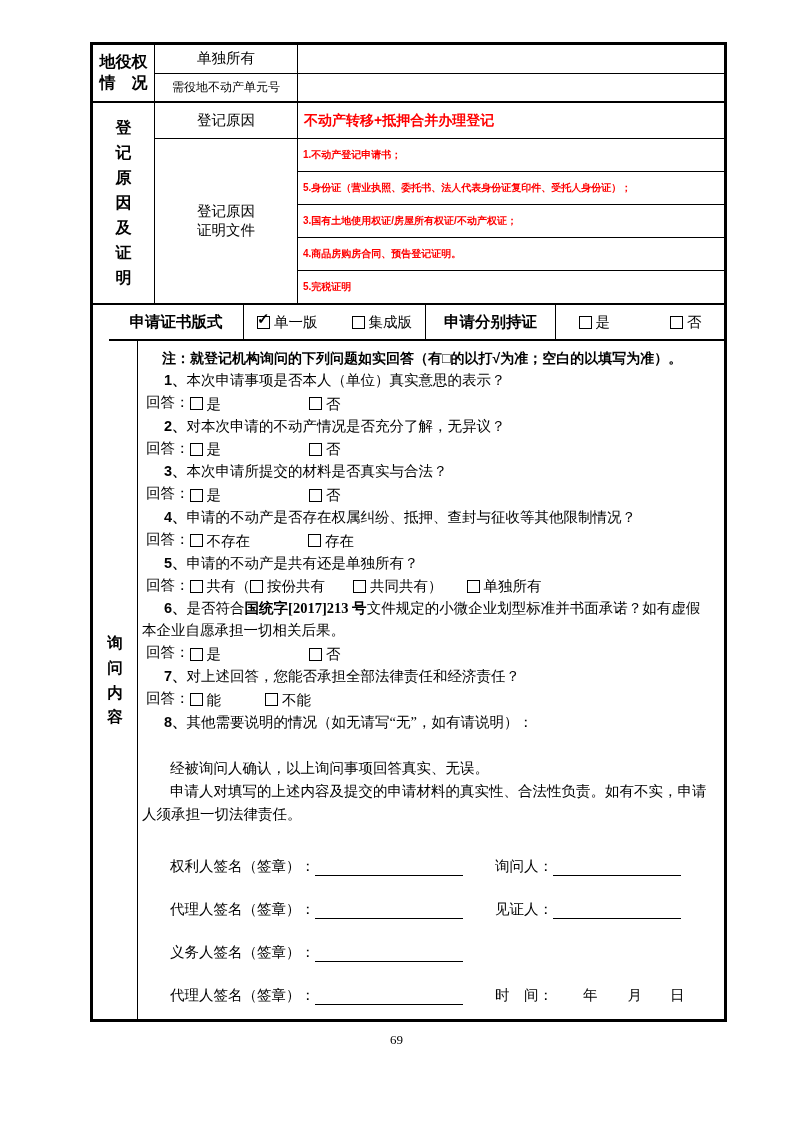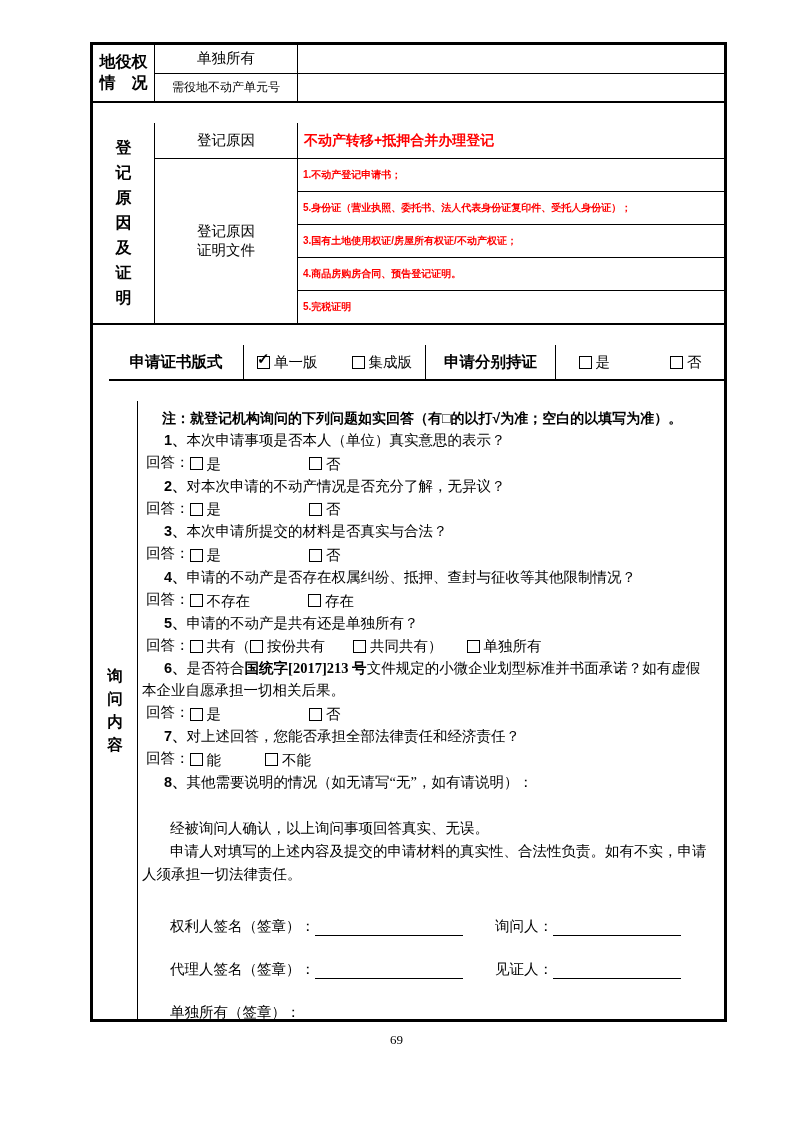--- a/index.html
+++ b/index.html
@@ -4,21 +4,20 @@
 <style>
   html,body{margin:0;padding:0;}
   body{
     width:793px;height:1122px;position:relative;background:#ffffff;color:#000;
     font-family:"Liberation Serif","DejaVu Serif",serif;
   }
   .tbl{
     position:absolute;left:90px;top:42px;width:637px;height:980px;
     border:3px solid #000;box-sizing:border-box;display:flex;flex-direction:column;
     background:#fff;
-    gap:20px;
   }
   .sec{display:flex;border-bottom:2px solid #000;box-sizing:border-box;flex-shrink:0;}
   .sec:last-child{border-bottom:none;}
   
   .label-col{
     width:62px;flex-shrink:0;border-right:1px solid #000;box-sizing:border-box;
     display:flex;flex-direction:column;align-items:center;justify-content:center;
     font-weight:bold;font-size:16px;text-align:center;
   }
   .label-col.narrow{width:45px;}
@@ -273,21 +272,21 @@
         <div class="sig-row">
           <span class="sig-left">
             <span>代理人签名（签章）：</span>
             <span class="u-line u1"></span>
           </span>
           <span>见证人：</span>
           <span class="u-line u2"></span>
         </div>
         <div class="sig-row">
           <span class="sig-left">
-            <span>单独所有（签章）：</span>
+            <span>义务人签名（签章）：</span>
             <span class="u-line u1"></span>
           </span>
         </div>
         <div class="sig-row">
           <span class="sig-left">
             <span>代理人签名（签章）：</span>
             <span class="u-line u1"></span>
           </span>
           <span>时　间：</span>
           <span class="time-part">年</span>

